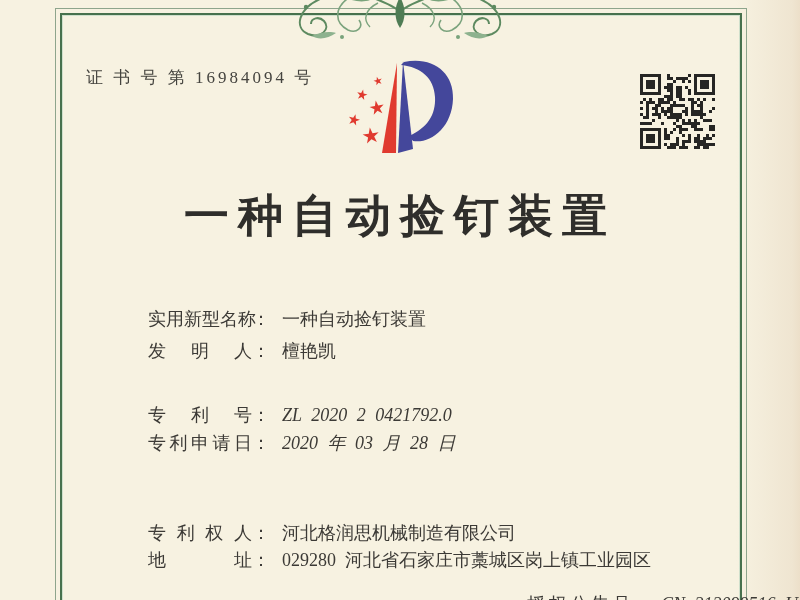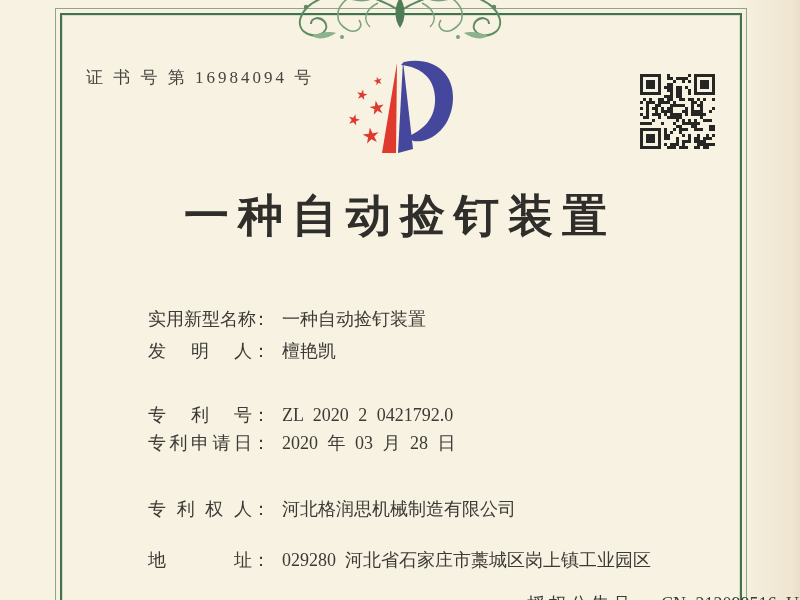--- a/index.html
+++ b/index.html
@@ -20,23 +20,23 @@
   .logo{position:absolute;left:334px;top:54px;width:130px;height:114px;}
   .qr{position:absolute;left:640px;top:74px;width:75px;height:75px;}
   .title{position:absolute;left:0;right:0;top:186px;text-align:center;
     font-size:45px;font-weight:600;letter-spacing:9px;color:#2f2e2b;white-space:pre;}
   .fields{position:absolute;left:90px;top:0;width:660px;font-size:18px;}
   .frow{position:absolute;left:0;white-space:pre;}
   .flabel{display:inline-block;width:104px;text-align:justify;text-align-last:justify;
     vertical-align:bottom;margin-left:40px;}
   .fcolon{display:inline-block;}
   .fvalue{margin-left:12px;white-space:pre;}
-  .num{word-spacing:5px;}
+  .num{word-spacing:5px;font-style:italic;}
   .r1{top:286px}.r2{top:318px}.r3{top:382px}.r4{top:410px}
-  .r5{top:476px}.r6{top:527px}.r7{top:571px}
+  .r5{top:500px}.r6{top:527px}.r7{top:571px}
   .pair2{position:absolute;left:370px;top:0;white-space:pre;}
 </style>
 </head>
 <body>
 
 <div class="frame-outer"></div>
 <div class="frame-inner"></div>
 
 <svg class="ornament" viewBox="0 0 300 48" aria-hidden="true">
   <defs>

